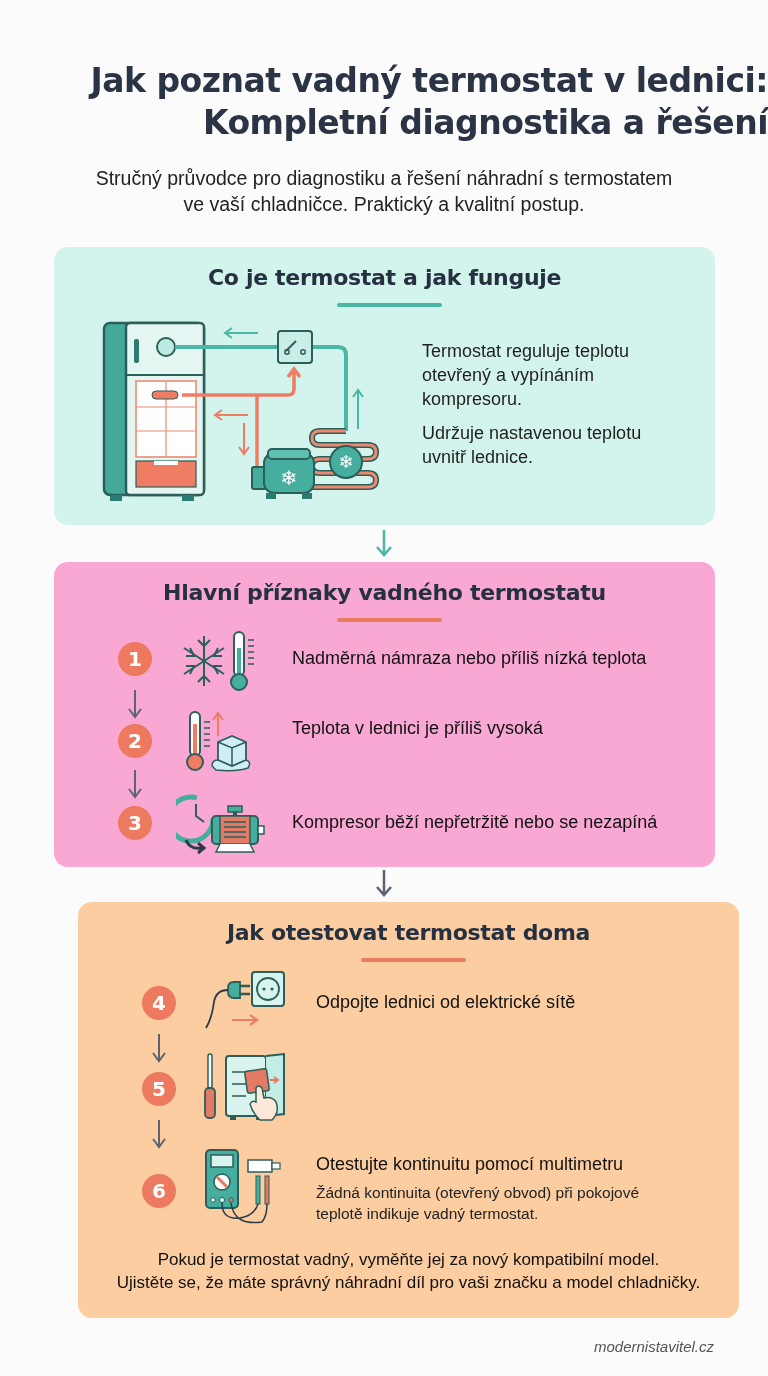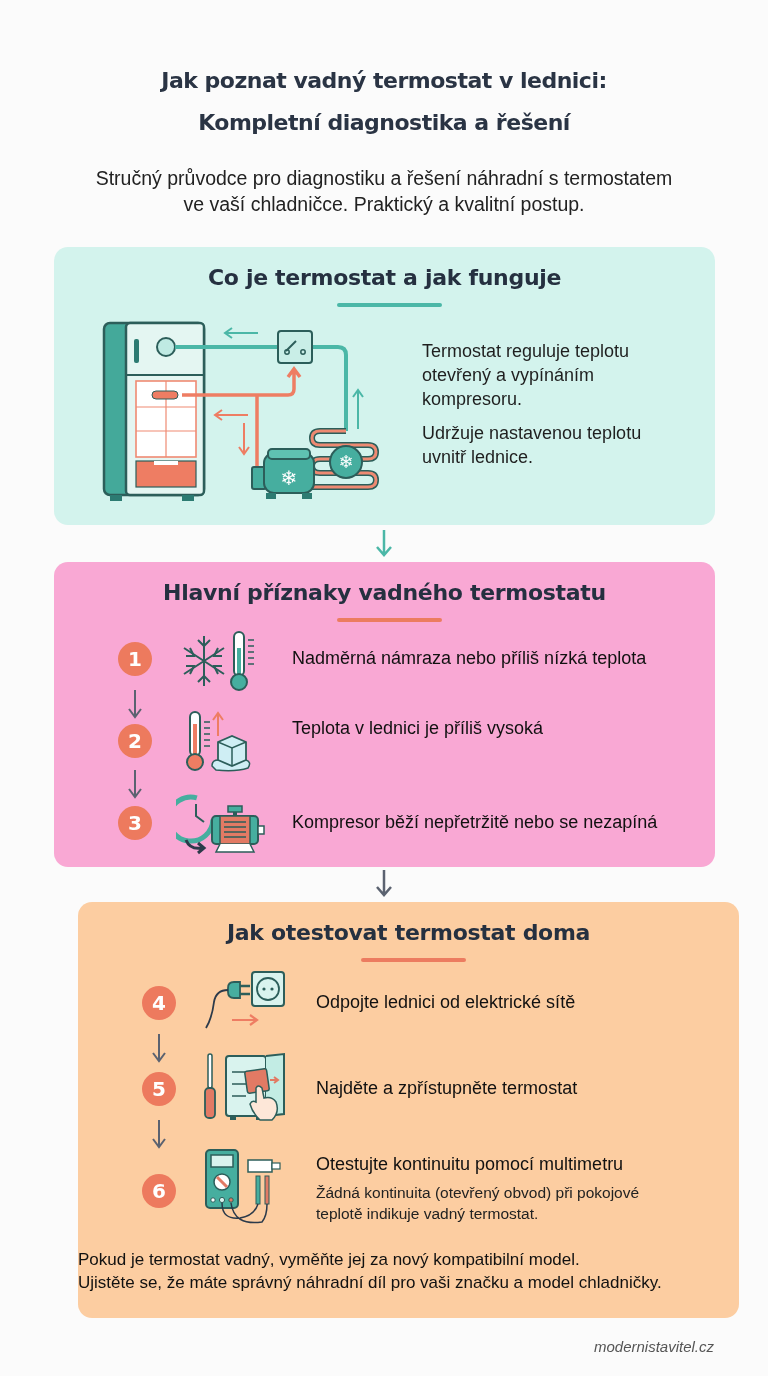--- a/index.html
+++ b/index.html
@@ -1,21 +1,21 @@
 <!DOCTYPE html>
 <html><head>
   <meta charset="utf-8">
   <style>
     * { box-sizing: border-box; margin: 0; padding: 0; }
     html, body { width: 768px; height: 1376px; background: #fbfbfb; overflow: hidden; }
     body { font-family: "DejaVu Sans", "Liberation Sans", sans-serif; color: #263141; position: relative; }
 
     .title {
-      position: absolute; top: 60px; left: 0; width: 768px; text-align: center;
-      font-weight: bold; font-size: 22px; line-height: 42px; color: #2a3444; letter-spacing: -0.5px;
+      position: absolute; top: 60px; left: 0; width: 768px; text-align: right;
+      font-weight: bold; font-size: 33px; line-height: 42px; color: #2a3444; letter-spacing: -0.5px;
     }
     .subtitle {
       position: absolute; top: 165px; left: 0; width: 768px; text-align: center;
       font-family: "Liberation Sans", sans-serif; font-size: 19.5px; line-height: 26px; color: #222;
     }
 
     .card {
       position: absolute; left: 54px; width: 661px; border-radius: 14px;
     }
     .card-1 { top: 247px; height: 278px; background: #d3f3ed; }
@@ -49,21 +49,21 @@
       position: absolute; left: 238px; font-family: "Liberation Sans", sans-serif;
       font-size: 18px; color: #111; white-space: nowrap;
     }
     .step-sub {
       position: absolute; left: 238px; font-family: "Liberation Sans", sans-serif;
       font-size: 15.5px; line-height: 21px; color: #222;
     }
     .down-arrow { position: absolute; left: 72px; width: 18px; height: 32px; }
 
     .footer-note {
-      position: absolute; left: 0; width: 100%; top: 346px; text-align: left;
+      position: absolute; left: 0; width: 100%; top: 346px; text-align: center;
       font-family: "Liberation Sans", sans-serif; font-size: 17px; line-height: 23px; color: #111;
     }
     .watermark {
       position: absolute; top: 1338px; right: 54px; font-family: "Liberation Sans", sans-serif;
       font-size: 15px; color: #555; font-style: italic;
     }
   </style>
 </head>
 <body>
 
@@ -232,21 +232,20 @@
       <rect x="5" y="36" width="10" height="30" rx="4" fill="#e27a64" stroke="#2c5e5a" stroke-width="1.8"></rect>
       <rect x="26" y="4" width="40" height="60" rx="3" fill="#d9f3ee" stroke="#2c5e5a" stroke-width="2"></rect>
       <path d="M66 4 L84 2 V62 L66 64" fill="#c2ece4" stroke="#2c5e5a" stroke-width="2"></path>
       <path d="M32 20 H46 M32 32 H46 M32 44 H46" stroke="#2c5e5a" stroke-width="1.6"></path>
       <rect x="30" y="64" width="6" height="4" fill="#2c5e5a"></rect>
       <rect x="56" y="64" width="6" height="4" fill="#2c5e5a"></rect>
       <rect x="46" y="18" width="22" height="22" rx="2" fill="#e27a64" stroke="#2c5e5a" stroke-width="1.5" transform="rotate(-8 57 29)"></rect>
       <path d="M70 28 H78 M74 25 L78 28 L74 31" stroke="#e27a64" stroke-width="2" fill="none"></path>
       <path d="M56 36 Q58 32 62 36 L64 46 Q72 44 76 50 Q80 60 72 68 H60 Q52 60 50 52 Q52 48 56 50 Z" fill="#fde7d8" stroke="#2c5e5a" stroke-width="1.5"></path>
     </svg>
-    <div class="step-text" style="top:26px;">Najděte a zpřístupněte termostat</div>
   </div>
   <svg class="down-arrow" style="top:216px;" viewBox="0 0 18 32">
     <path d="M9 2 V28 M3 21 L9 29 L15 21" stroke="#5b6270" stroke-width="2" fill="none"></path>
   </svg>
 
   <div class="step-row" style="top:244px; height:90px;">
     <div class="badge" style="top:28px;">6</div>
     <svg class="step-icon" style="top:0px; height:80px;" viewBox="0 0 90 80">
       <rect x="6" y="4" width="32" height="58" rx="4" fill="#46ae9f" stroke="#2c5e5a" stroke-width="2"></rect>
       <rect x="11" y="9" width="22" height="12" fill="#d9f3ee" stroke="#2c5e5a" stroke-width="1.5"></rect>

